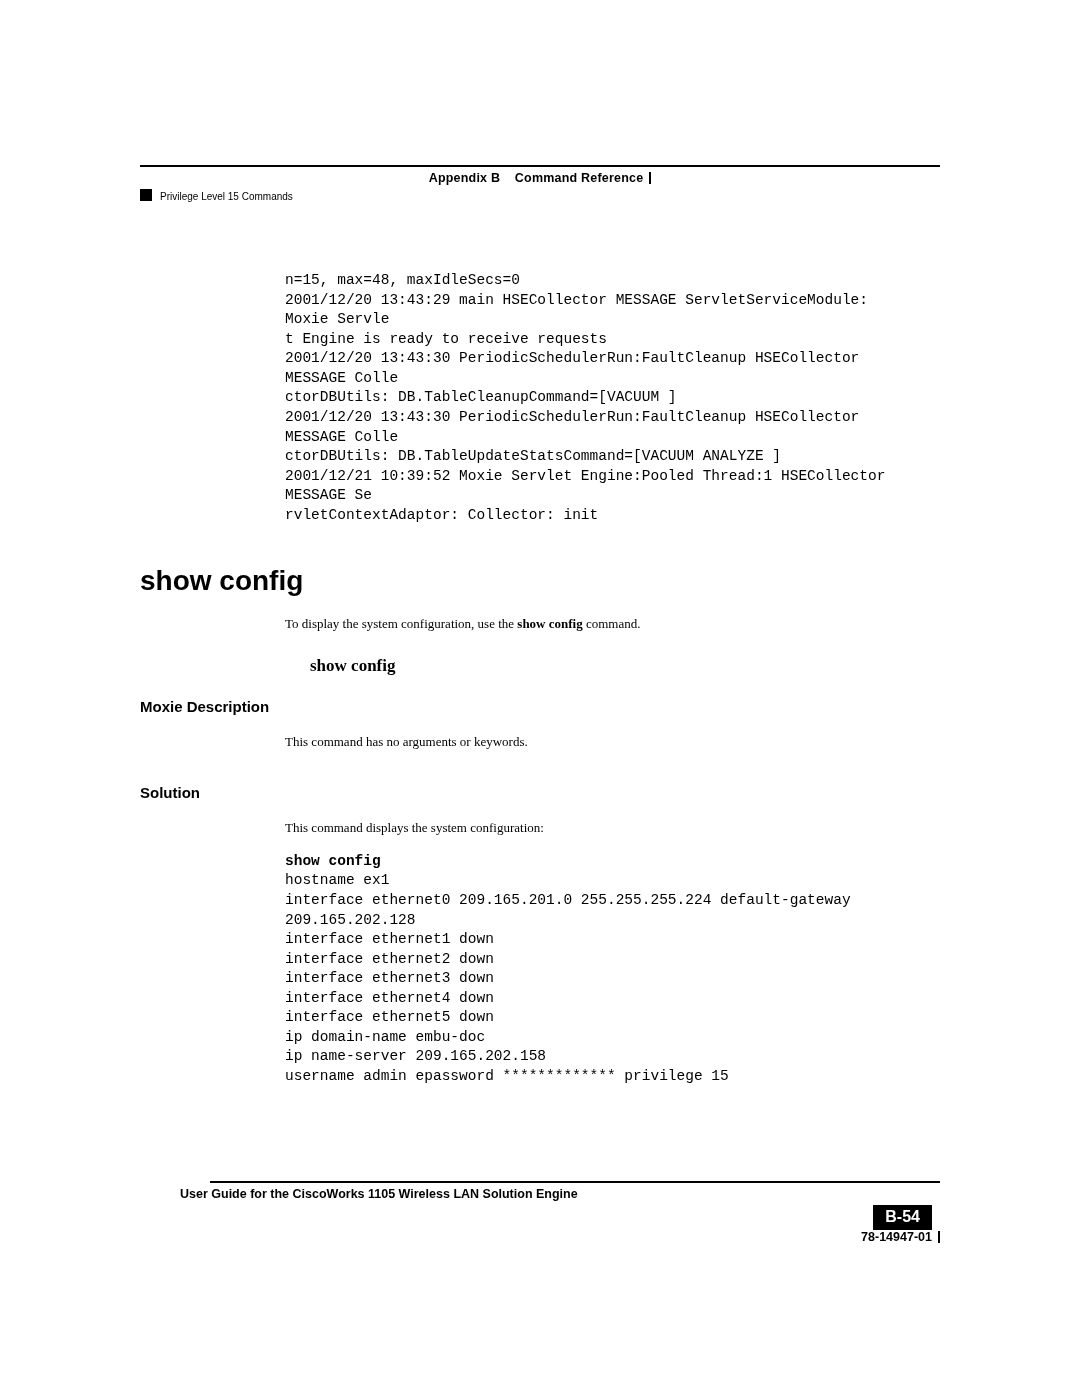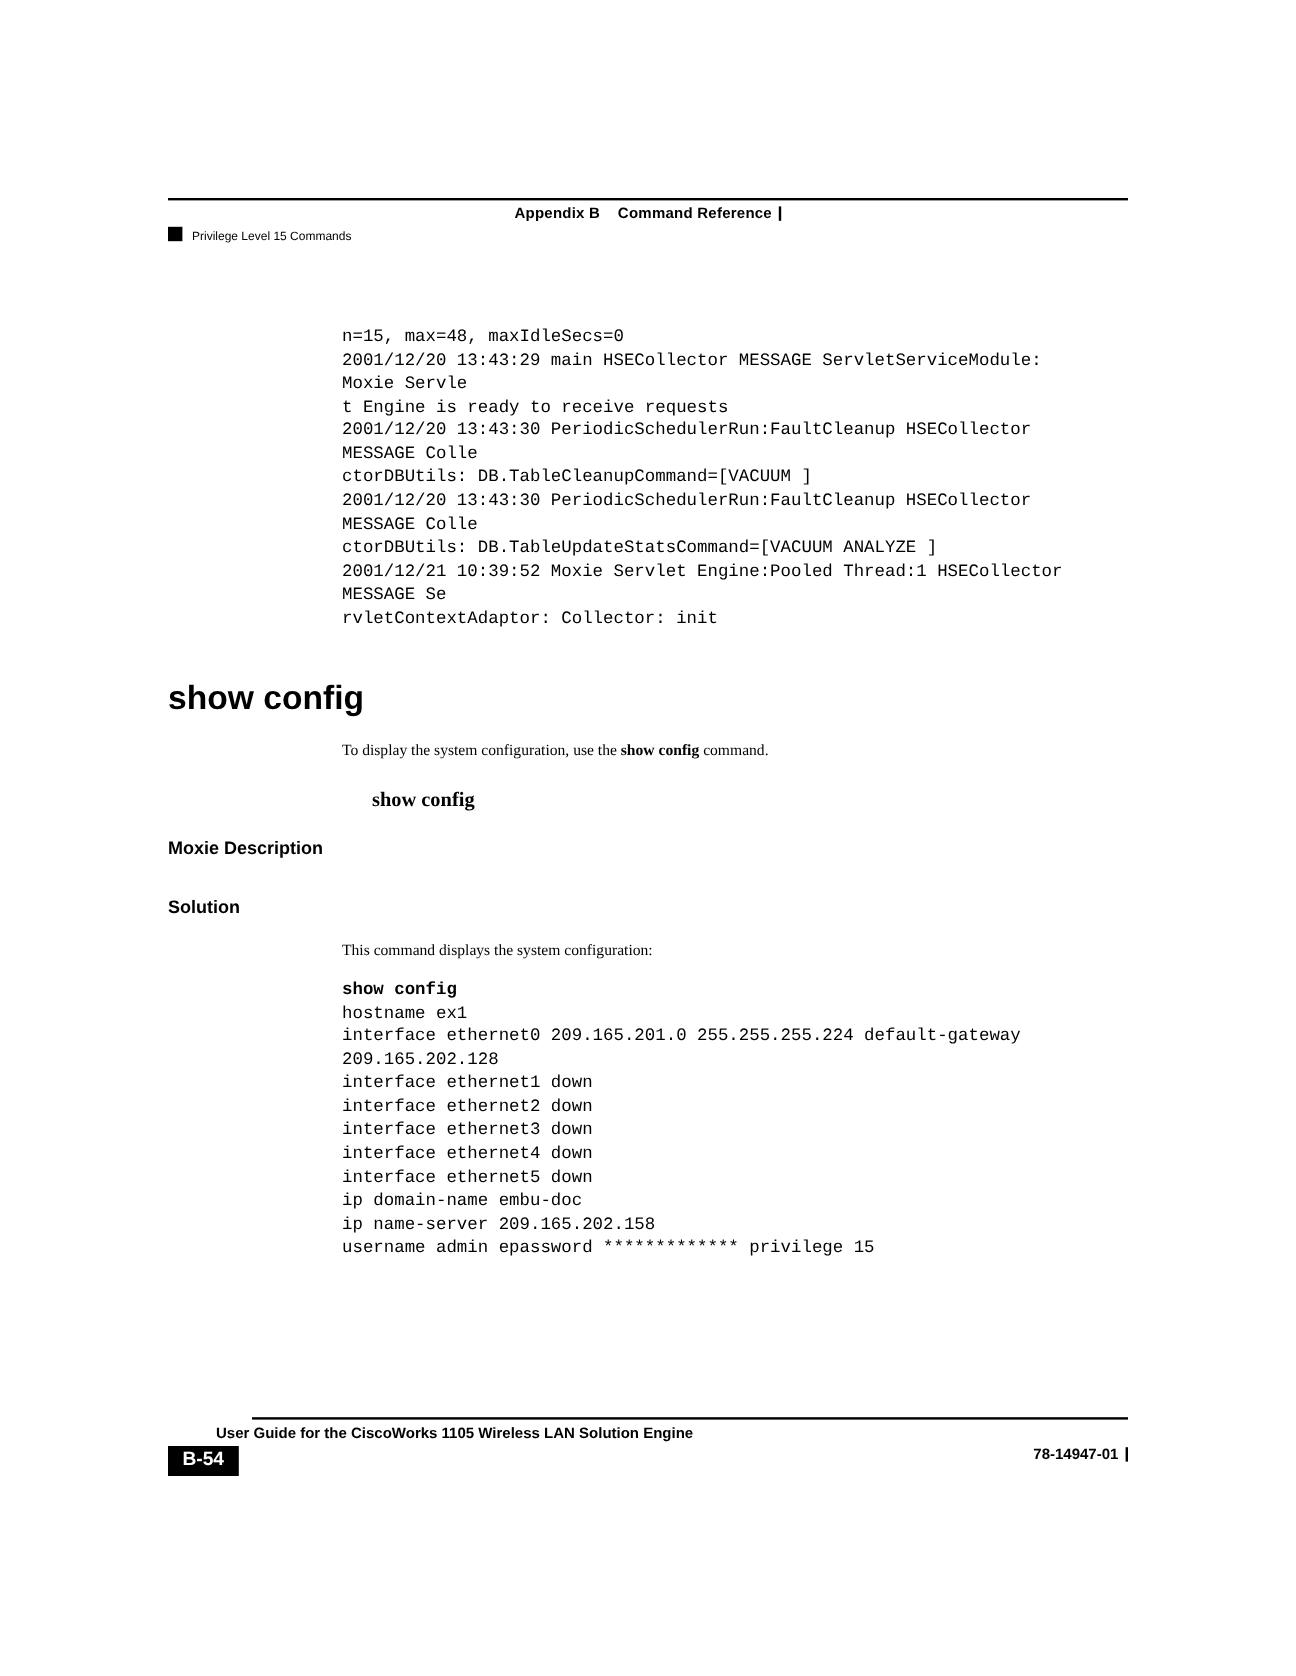--- a/index.html
+++ b/index.html
@@ -114,21 +114,22 @@
   .footer-title {
     font-family: Arial, Helvetica, sans-serif;
     font-weight: bold;
     font-size: 12.5px;
     margin-left: 40px;
     margin-top: 4px;
   }
   .footer-row {
     margin-top: 4px;
     display: flex;
-    align-items: flex-start;
+    align-items: flex-end;
+    flex-direction: column;
   }
   .page-badge {
     background: #000;
     color: #fff;
     font-family: Arial, Helvetica, sans-serif;
     font-weight: bold;
     font-size: 16px;
     padding: 3px 12px 4px 12px;
     margin-right: 8px;
   }
@@ -175,20 +176,21 @@
 
   <h2 class="cmd">show config</h2>
 
   <div class="body-text">
     <span>To display the system configuration, use the </span><b>show config</b><span> command.</span>
   </div>
 
   <div class="syntax-line">show config</div>
 
   <div class="section-label">Moxie Description</div>
+  <div class="body-text">This command has no arguments or keywords.</div>
 
   <div class="section-label" style="margin-top:32px;">Solution</div>
   <div class="body-text">This command displays the system configuration:</div>
 
   <div class="mono-block2">
     <div class="mono-cmd">show config</div>
     <pre>hostname ex1
 interface ethernet0 209.165.201.0 255.255.255.224 default-gateway
 209.165.202.128
 interface ethernet1 down

